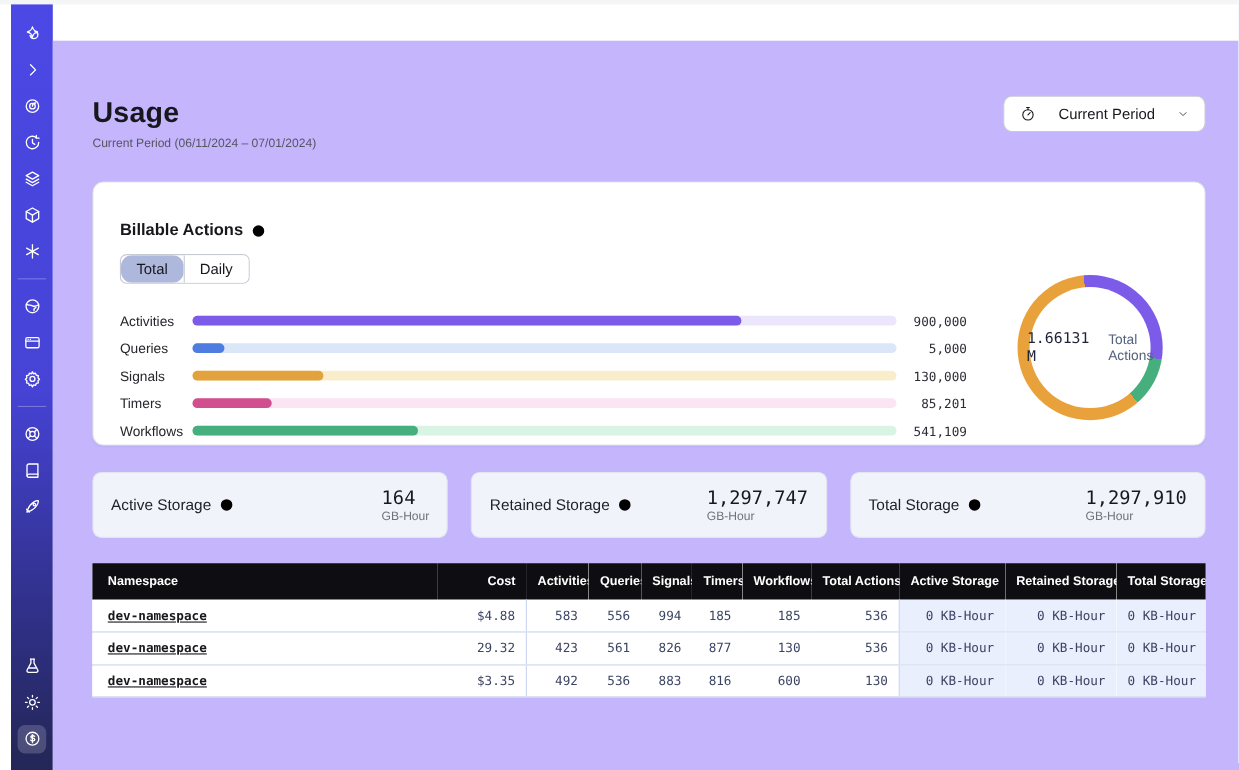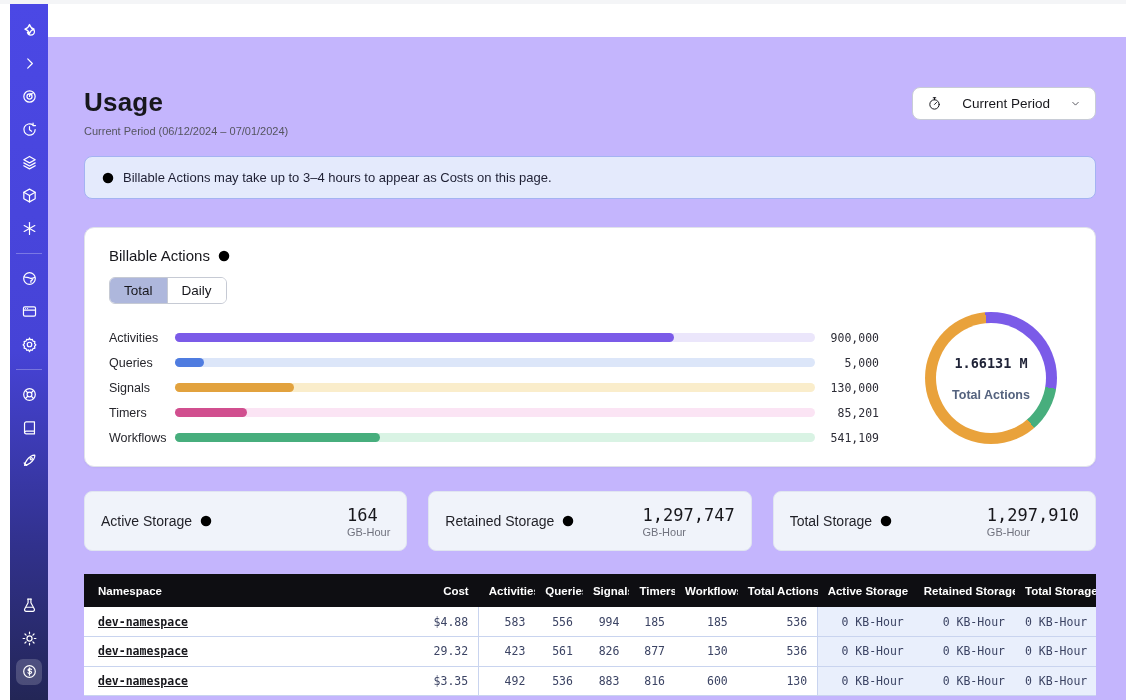--- a/index.html
+++ b/index.html
@@ -42,37 +42,37 @@
     height:33px; padding:0 14px; font-size:13.5px; font-weight:500; color:#17171c; cursor:pointer; }
   #period-btn svg.sw { width:15px; height:15px; stroke:#17171c; fill:none; stroke-width:1.6; stroke-linecap:round; }
 
   #banner { margin-top:19px; height:43px; background:#e4eafc; border:1px solid #a4b3f2; border-radius:8px;
     display:flex; align-items:center; gap:8px; padding:0 16px; font-size:13px; color:#1e1f33; }
   .info-ic { width:14px; height:14px; flex:none; }
 
   
   #billable { position:relative; margin-top:28px; height:240px; background:#fff; border:1px solid #e0e3ea; border-radius:10px;
     box-shadow:0 1px 2px rgba(16,24,40,.04); padding:19px 24px; }
-  #billable-title { display:flex; align-items:center; gap:7px; font-size:15px; font-weight:400; color:#17171c; }
+  #billable-title { display:flex; align-items:center; gap:7px; font-size:15px; font-weight:700; color:#17171c;margin-top:16px; }
   #tabs { display:inline-flex; margin-top:13px; border:1px solid #c6cad4; border-radius:6px; overflow:hidden; background:#fff; }
   .tab { padding:5px 14px; font-size:13.5px; color:#17171c; cursor:pointer; background:#fff; }
   .tab + .tab { border-left:1px solid #c6cad4; }
-  .tab.active { background:#aeb7dc; }
+  .tab.active { background:#aeb7dc;border-radius:10px; }
 
   #bars { margin-top:21px; width:770px; }
   .bar-row { display:flex; align-items:center; height:25px; }
   .bar-label { width:66px; font-size:12.5px; color:#26262c; flex:none; }
   .bar-track { flex:1; height:9px; border-radius:5px; position:relative; }
   .bar-fill { position:absolute; left:0; top:0; height:9px; border-radius:5px; }
   .bar-value { width:64px; flex:none; text-align:right; font-size:11.5px; color:#2c2c36; }
 
   #donut-wrap { position:absolute; right:38px; top:84px; width:132px; height:132px; }
   #donut { width:132px; height:132px; border-radius:50%; position:relative; }
   #donut-hole { position:absolute; left:11px; top:11px; width:110px; height:110px; border-radius:50%; background:#fff;
-    display:flex; flex-direction:column; align-items:center; justify-content:center; gap:17px;font-weight:bold; }
+    display:flex; flex-direction:row; align-items:center; justify-content:center; gap:17px; }
   #donut-value { font-size:13.5px; color:#1f2337; }
   #donut-label { font-size:12.5px; color:#54627e; }
 
   
   #storage-row { display:flex; gap:21px; margin-top:24px; }
   .scard { flex:1; height:60px; background:#f0f3fa; border:1px solid #e0e5f0; border-radius:8px;
     display:flex; align-items:center; justify-content:space-between; padding:0 16px; }
   .scard-label { display:flex; align-items:center; gap:7px; font-size:14px; color:#1f1f26; }
   .scard-right { text-align:left; }
   .scard-value { font-size:17px; color:#17171c; }
@@ -276,39 +276,33 @@
         </svg>
       </div>
     </nav>
 
 
   <main id="main">
 
     <div id="page-head">
       <div>
         <h1 id="page-title">Usage</h1>
-        <div id="page-sub">Current Period (06/12/2024 – 07/01/2024)</div>
+        <div id="page-sub">Current Period (06/11/2024 – 07/01/2024)</div>
       </div>
       <button id="period-btn">
         <svg class="sw">
             <use href="#i-stopwatch-icon"></use>
           </svg>
         <span>Current Period</span>
         <svg class="chev">
             <use href="#i-chevron-down-icon"></use>
           </svg>
       </button>
     </div>
 
-    <div id="banner">
-      <svg class="info-ic">
-          <use href="#i-info-icon"></use>
-        </svg>
-      <span>Billable Actions may take up to 3–4 hours to appear as Costs on this page.</span>
-    </div>
 
     <section id="billable">
       <div id="billable-title">
         <span>Billable Actions</span>
         <svg class="info-ic">
             <use href="#i-info-icon"></use>
           </svg>
       </div>
       <div id="tabs">
           <div class="tab active">Total</div>

